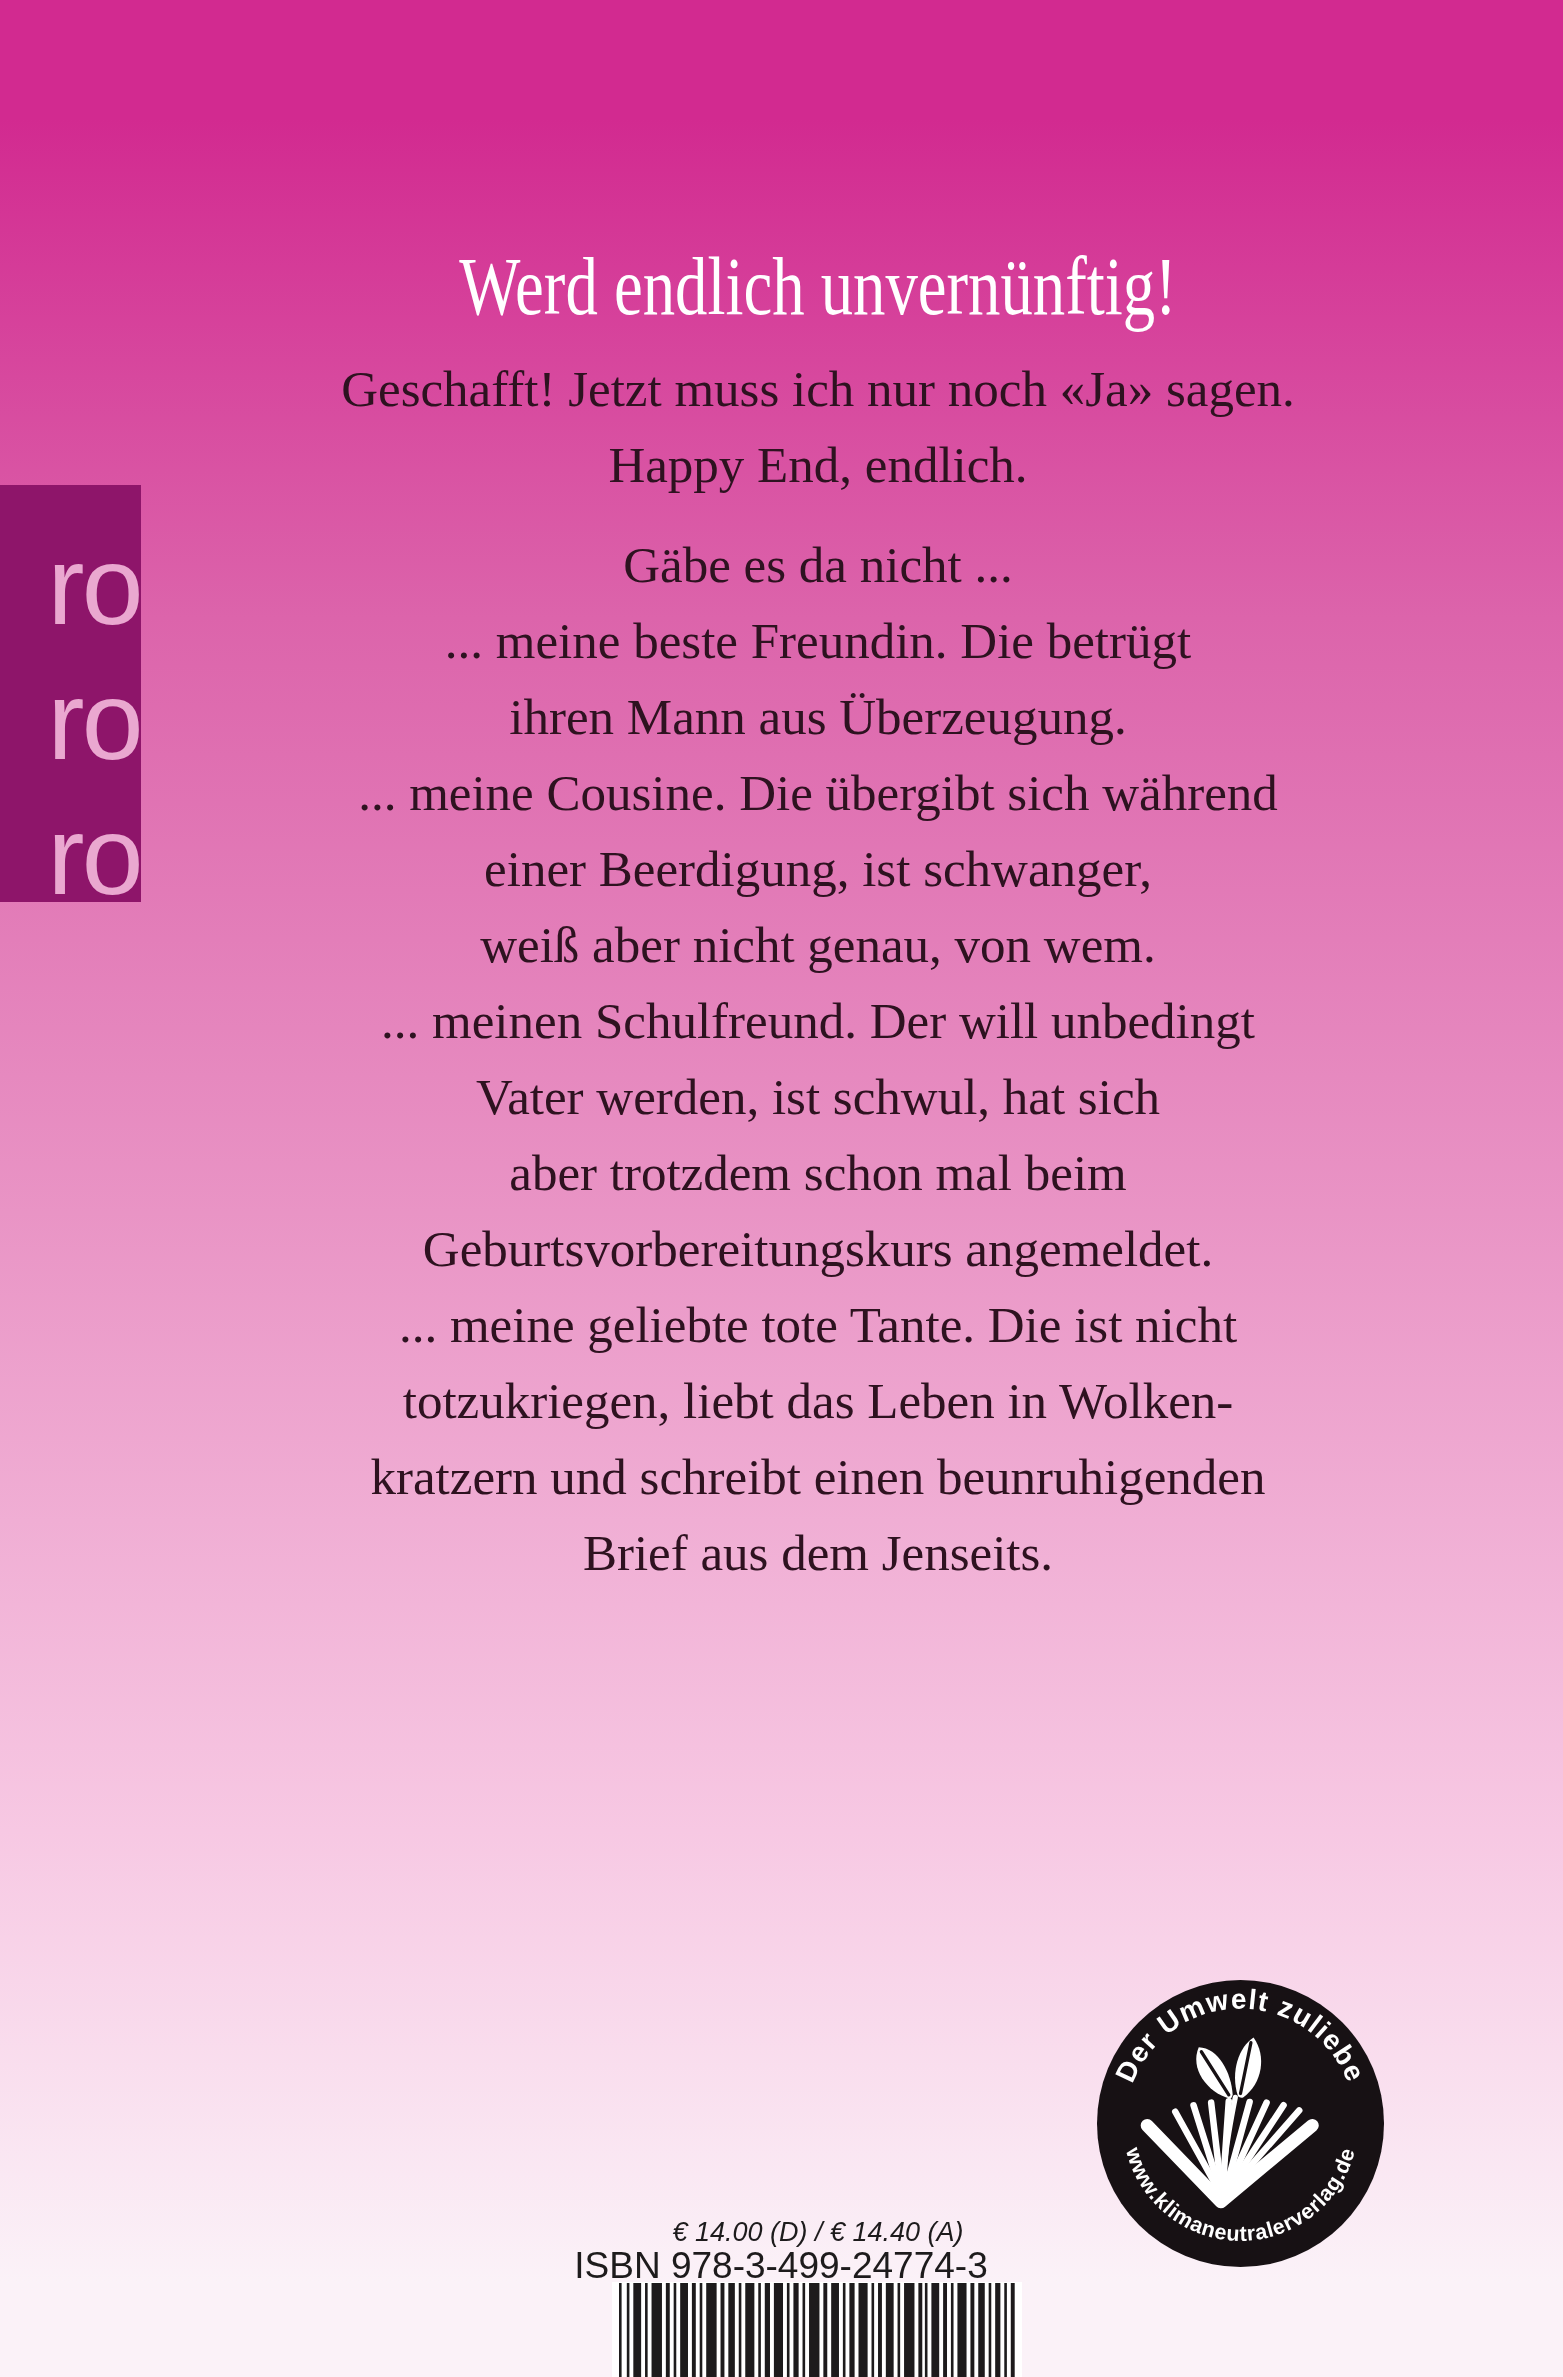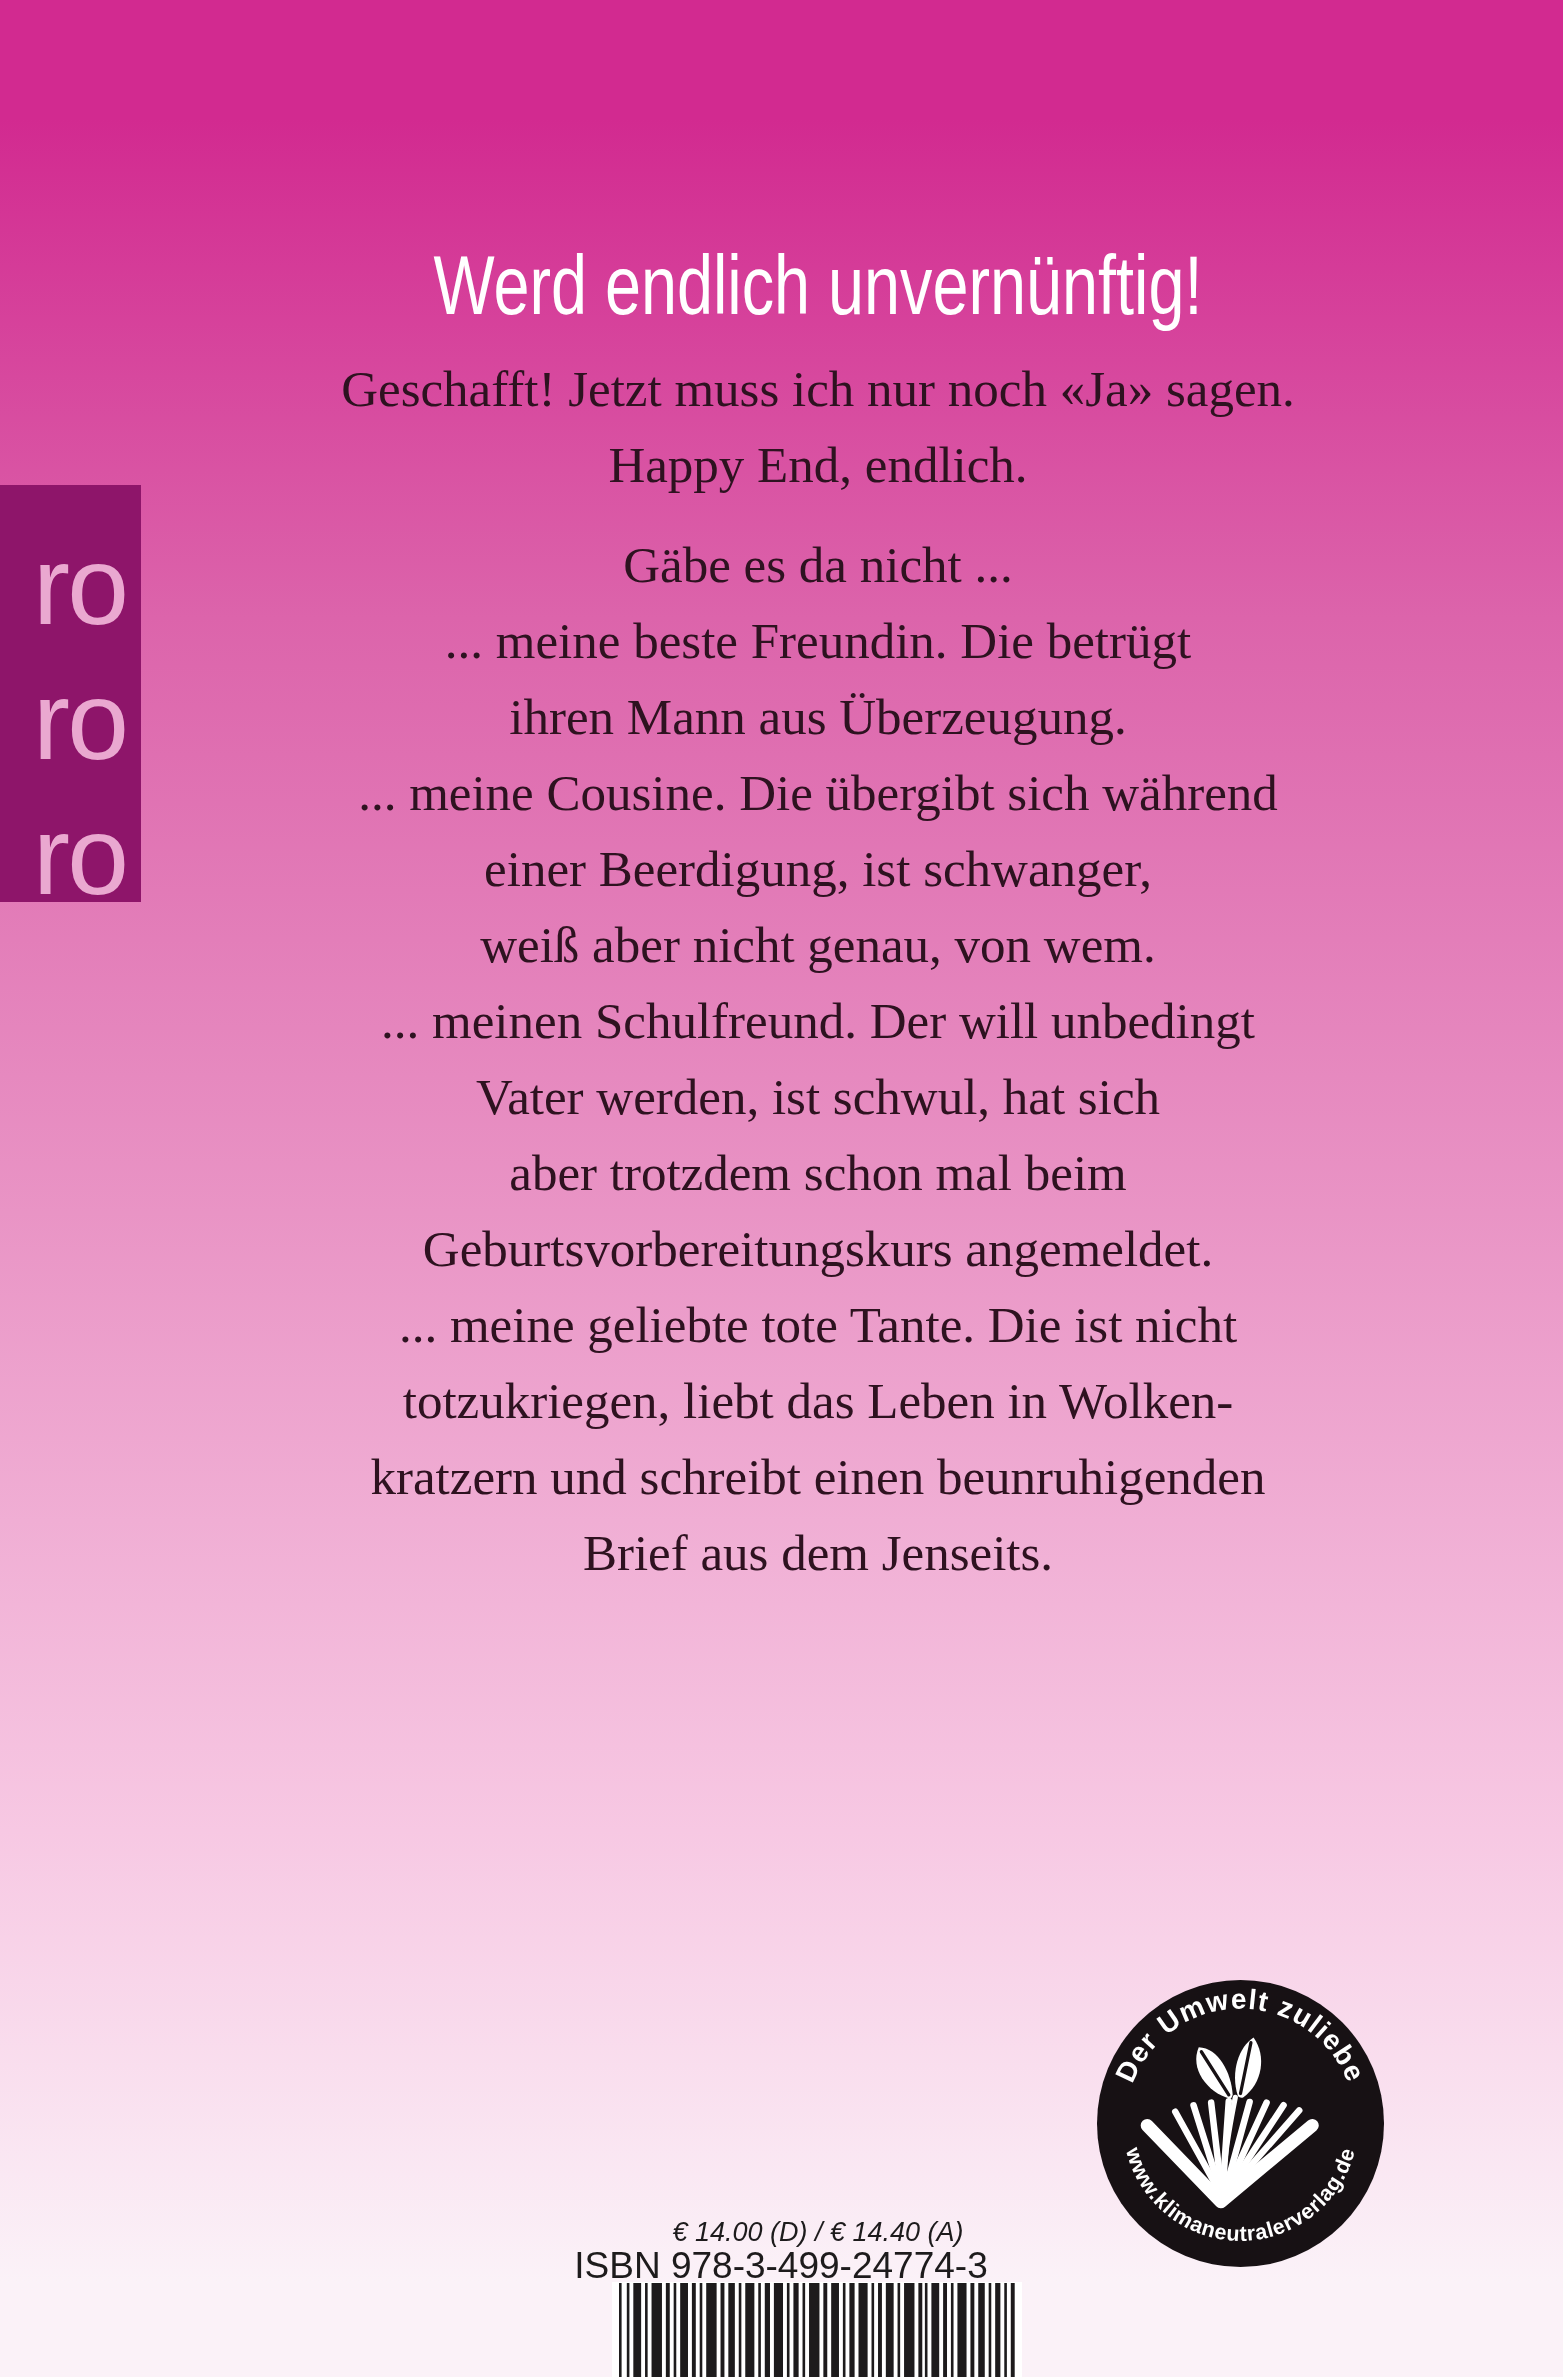--- a/index.html
+++ b/index.html
@@ -17,27 +17,28 @@
   
   .logo{
     position:absolute;left:0;top:485px;width:141px;height:417px;
     background:var(--logo-bg);overflow:hidden;
     box-sizing:border-box;padding:34px 0 0 33px;
   }
   .logo .ro{
     display:block;height:135px;line-height:135px;
     font-size:111px;font-weight:400;letter-spacing:-2.6px;
     color:var(--logo-fg);
+    text-align:right;
   }
 
   
   .content{position:absolute;left:72px;top:0;width:1492px;text-align:center;}
   .headline{
     margin:237px 0 0 0;font-size:83px;line-height:98px;font-weight:400;
-    color:var(--headline);white-space:nowrap;
+    color:var(--headline);white-space:nowrap;font-family:Liberation Serif, serif;
   }
   .headline .condense{display:inline-block;transform:scaleX(0.78);}
   .blurb{
     font-family:"Liberation Serif","DejaVu Serif",serif;
     font-size:51px;line-height:76px;color:var(--body-text);margin:9px;
   }
   .p1{margin-top:16.3px}
   .p2{margin-top:23.5px}
   .p3{margin-top:27px}
 

